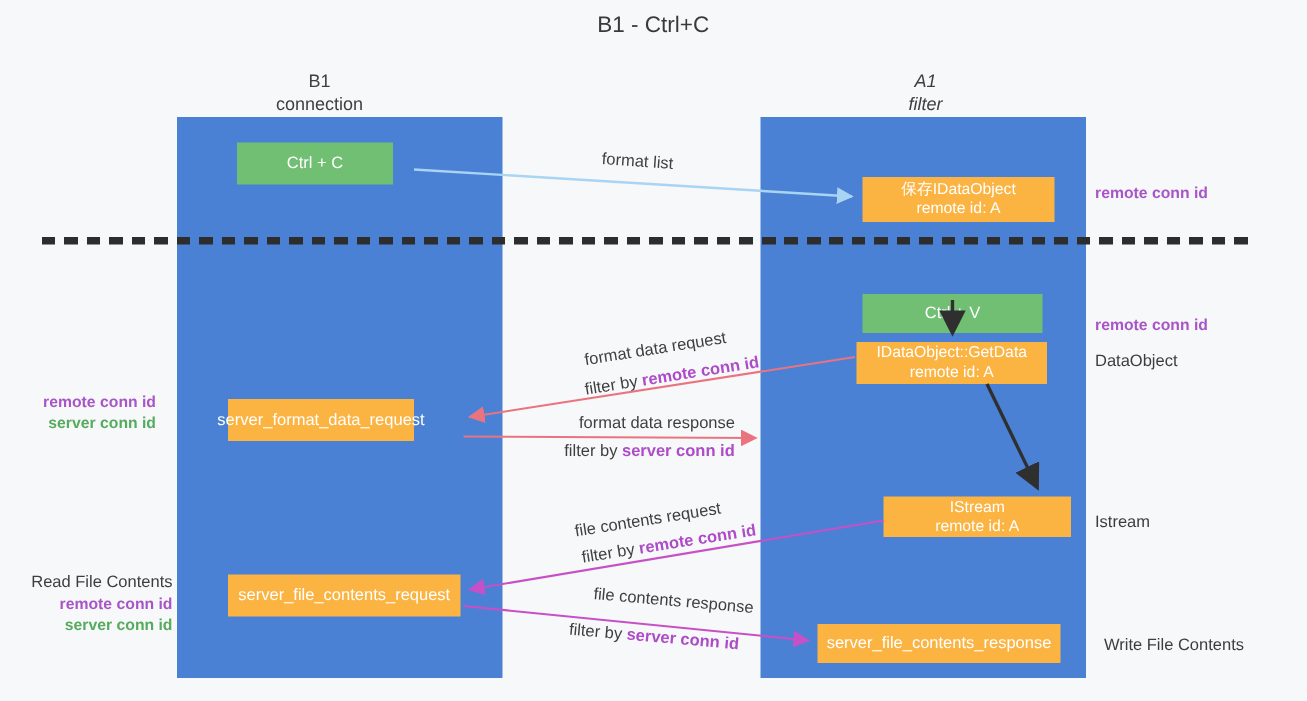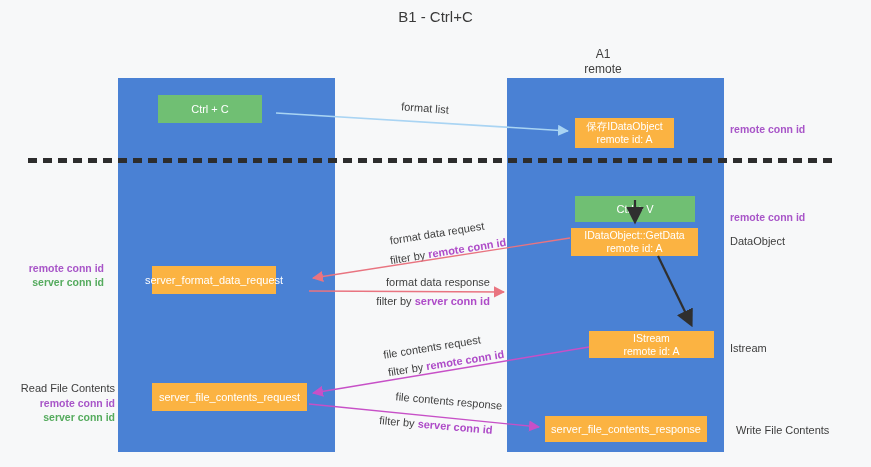--- a/index.html
+++ b/index.html
@@ -27,35 +27,39 @@
 </style>
 </head>
 <body>
 
 <div class="canvas">
 
   <div class="abs title">
     <div>B1 - Ctrl+C</div>
   </div>
 
-  <div class="abs lane-header" style="left:543px;width:120px;">
+  <div class="abs lane-header" style="left:153px;width:120px;">
+    <div>B1</div>
+    <div>connection</div>
+  </div>
+  <div class="abs lane-header" style="left:557px;width:120px;font-style:italic;">
     <div>A1</div>
-    <div>remote</div>
+    <div>filter</div>
   </div>
 
   <div class="abs lane" style="left:118px;"></div>
   <div class="abs lane" style="left:507px;"></div>
 
   <div class="abs dashline"></div>
 
   <div class="abs node green one" style="left:158px;top:95px;width:104px;height:28px;">
     <div>Ctrl + C</div>
   </div>
 
-  <div class="abs node orange" style="left:575px;top:118px;width:99px;height:30px;">
+  <div class="abs node orange" style="left:575px;top:118px;width:128px;height:30px;">
     <div>保存IDataObject</div>
     <div>remote id: A</div>
   </div>
 
   <div class="abs node green one" style="left:575px;top:172px;width:120px;height:26px;margin-top:24px;">
     <div>Ctrl + V</div>
   </div>
 
   <div class="abs node orange" style="left:571px;top:228px;width:127px;height:28px;">
     <div>IDataObject::GetData</div>

